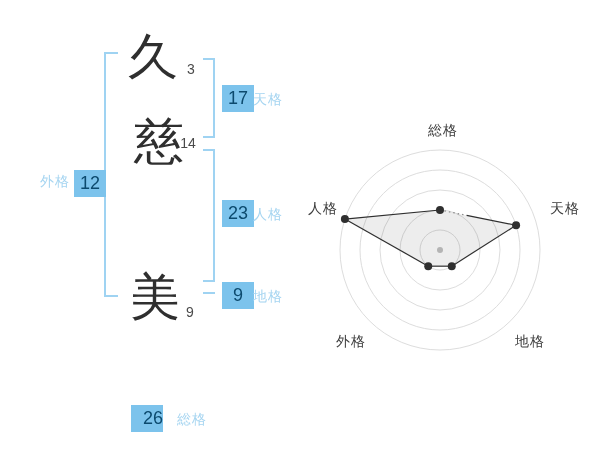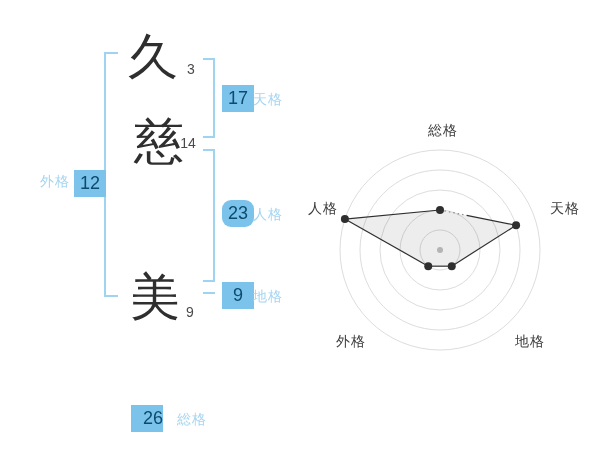--- a/index.html
+++ b/index.html
@@ -47,21 +47,21 @@
   <div class="abs stroke-num" style="left:181px;top:305px;">9</div>
 
   <div class="abs bracket bracket-left" style="left:104px;top:52px;width:14px;height:245px;"></div>
   <div class="abs bracket bracket-right" style="left:203px;top:58px;width:12px;height:80px;"></div>
   <div class="abs bracket bracket-right" style="left:203px;top:149px;width:12px;height:133px;"></div>
   <div class="abs dash-mark" style="left:203px;top:292px;width:12px;height:2px;"></div>
 
   <div class="abs badge" style="left:222px;top:85px;">17</div>
   <div class="abs kaku-label" style="left:253px;top:92px;">天格</div>
 
-  <div class="abs badge" style="left:222px;top:200px;border-radius:9px;">23</div>
+  <div class="abs badge" style="left:222px;top:200px;">23</div>
   <div class="abs kaku-label" style="left:253px;top:207px;">人格</div>
 
   <div class="abs badge" style="left:222px;top:282px;">9</div>
   <div class="abs kaku-label" style="left:253px;top:289px;">地格</div>
 
   <div class="abs kaku-label" style="left:40px;top:174px;">外格</div>
   <div class="abs badge" style="left:74px;top:170px;">12</div>
 
   <div class="abs badge" style="left:131px;top:405px;text-align:right;">26</div>
   <div class="abs kaku-label" style="left:177px;top:412px;">総格</div>

